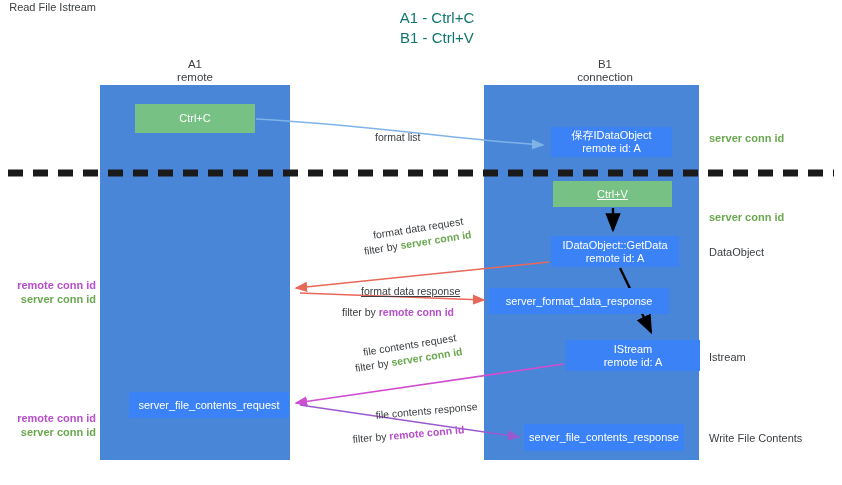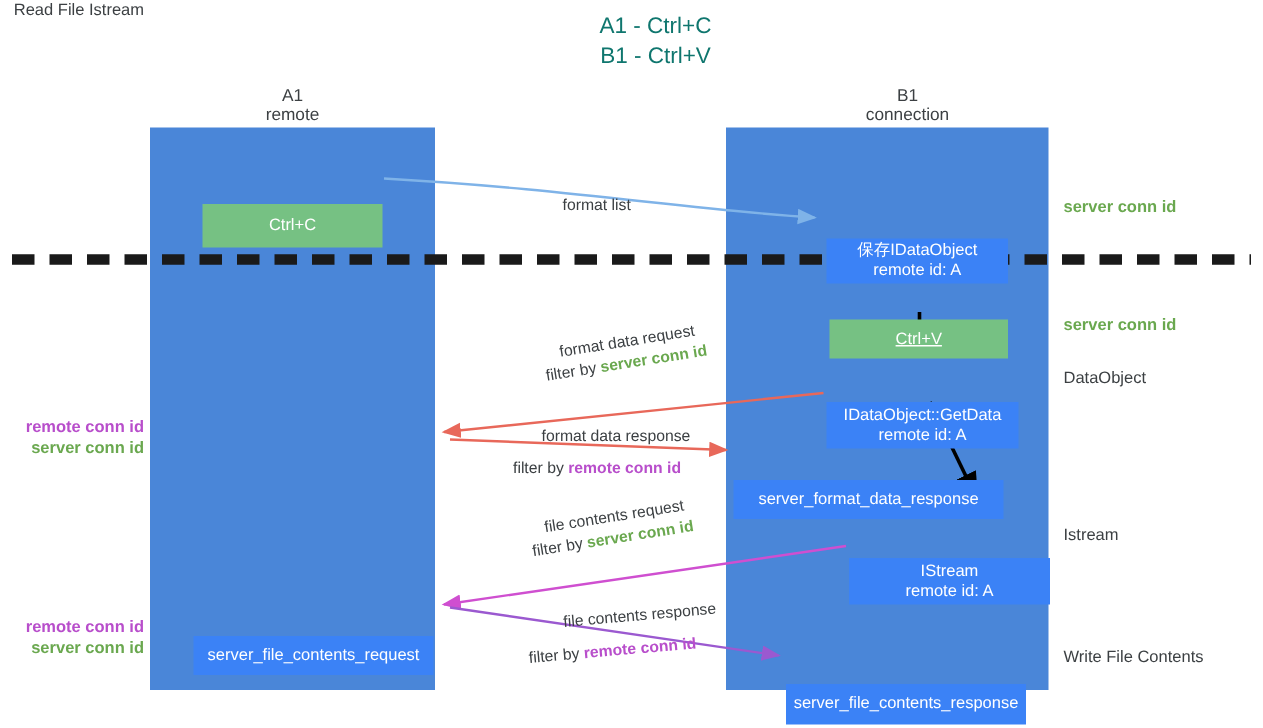--- a/index.html
+++ b/index.html
@@ -31,21 +31,21 @@
   
   .lane{position:absolute;background:#4a86d8;}
   .lane.a1{left:100px;top:85px;width:190px;height:375px;}
   .lane.b1{left:484px;top:85px;width:215px;height:375px;}
 
   
   .node{
     position:absolute;box-sizing:border-box;
     display:flex;align-items:center;justify-content:center;
     text-align:center;color:#ffffff;font-size:11px;line-height:13px;
-    white-space:pre-line;padding:2px 4px;margin-top:32px;
+    white-space:pre-line;padding:2px 4px;
   }
   .node.green{background:#76c183;}
   .node.orange{background:#3b82f6;}
 
   
   #node-ctrl-c        {left:135px;top:104px;width:120px;height:29px;}
   #node-save-idataobj {left:551px;top:127px;width:121px;height:30px;}
   #node-ctrl-v        {left:553px;top:181px;width:119px;height:26px;text-decoration:underline;}
   #node-getdata       {left:551px;top:236px;width:128px;height:31px;}
   #node-fmt-req       {left:129px;top:277px;width:161px;height:26px;}
@@ -78,21 +78,21 @@
   .elabel{
     position:absolute;font-size:10.5px;line-height:14px;color:#3c4043;
     white-space:nowrap;
   }
   .elabel b.green-k{color:#6aa84f;font-weight:bold;}
   .elabel b.pink-k{color:#b84ecb;font-weight:bold;}
 
   #lab-format-list{left:375px;top:110px;margin-top:20px;}
   #lab-fmt-req  {left:372px;top:228px;transform:rotate(-9deg);transform-origin:left top;}
   #lab-fmt-req2 {left:363px;top:244px;transform:rotate(-9deg);transform-origin:left top;}
-  #lab-fmt-res  {left:361px;top:284px;}
+  #lab-fmt-res  {left:361px;top:284px;text-decoration:underline;}
   #lab-fmt-res2 {left:342px;top:305px;}
   #lab-file-req {left:362px;top:345px;transform:rotate(-9deg);transform-origin:left top;}
   #lab-file-req2{left:354px;top:361px;transform:rotate(-9deg);transform-origin:left top;}
   #lab-file-res {left:375px;top:408px;transform:rotate(-5deg);transform-origin:left top;}
   #lab-file-res2{left:352px;top:432px;transform:rotate(-5deg);transform-origin:left top;}
 
   svg.overlay{position:absolute;left:0;top:0;width:842px;height:485px;pointer-events:none;}
 </style>
 </head>
 <body>

